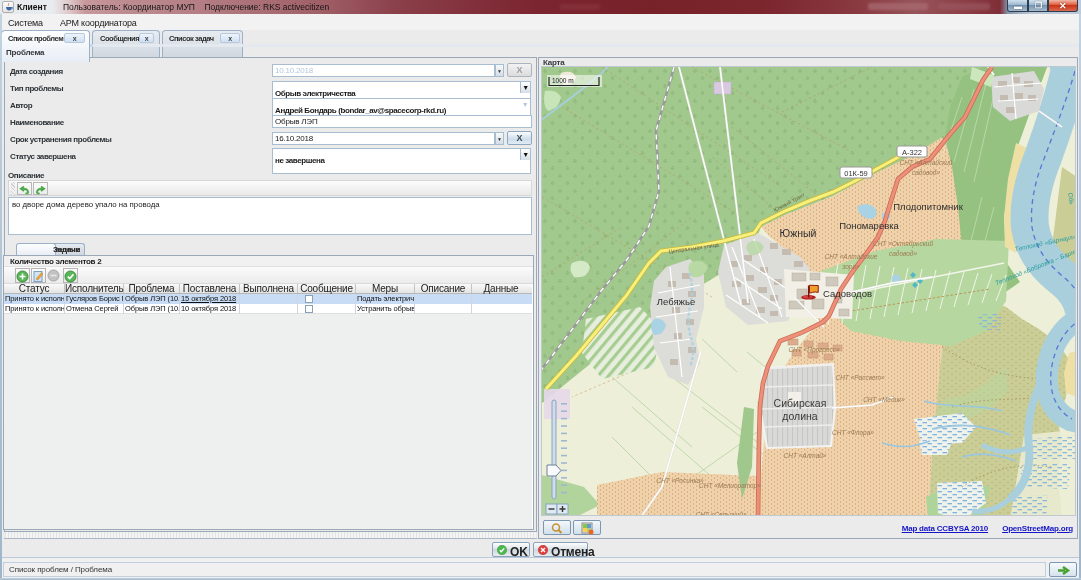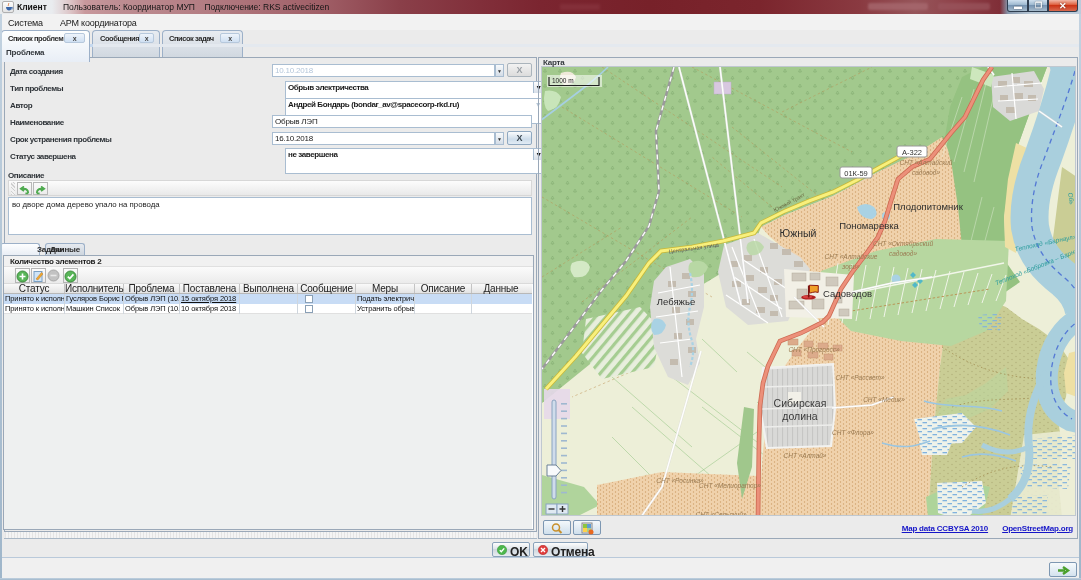--- a/index.html
+++ b/index.html
@@ -27,31 +27,31 @@
 #tab1 { left:1px; width:89px; background:linear-gradient(#fdfefe,#e8eef6); z-index:3; }
 #tab2 { left:92px; width:68px; background:linear-gradient(#e8ecf1,#ccd4dd); }
 #tab3 { left:162px; width:81px; background:linear-gradient(#e8ecf1,#ccd4dd); }
 #tabstrip { left:0; top:44px; width:1081px; height:3px; background:#e4e9ef; }
 #tabstrip2 { left:0; top:44px; width:93px; height:3px; background:#c6d9ef; }
 
 .grouplabel { font-size:8px; letter-spacing:-0.2px; font-weight:bold; color:#33383d; z-index:5; }
 #lpanel { left:4px; top:57px; width:533px; height:475px; border:1px solid #9aa8b8; background:#ebebeb; }
 .flabel { position:absolute; left:10px; font-size:8px; letter-spacing:-0.4px; font-weight:bold; color:#2e3338; }
 .tfield { position:absolute; left:272px; height:13px; background:#fff; border:1px solid #a9bdd1; font-size:8px; letter-spacing:-0.2px; color:#1a1a1a; padding:0px 2px; line-height:11px; }
-.combo { position:absolute; left:272px; height:26px; background:#fff; border:1px solid #a9bdd1; font-size:8px; letter-spacing:-0.4px; font-weight:bold; color:#1a1a1a; padding:0 2px; line-height:11px; white-space:nowrap; overflow:hidden;margin-left:13px;}
+.combo { position:absolute; left:272px; height:26px; background:#fff; border:1px solid #a9bdd1; font-size:8px; letter-spacing:-0.4px; font-weight:bold; color:#1a1a1a; padding:6px 2px; line-height:11px; white-space:nowrap; overflow:hidden;}
 .combo .arr { position:absolute; right:0; top:0; width:10px; height:11px; background:linear-gradient(#fefefe,#d6dee8); border-left:1px solid #a9bdd1; color:#111; font-size:7px; line-height:11px; text-align:center; }
 .dropbtn { position:absolute; width:9px; height:13px; background:linear-gradient(#f7f9fb,#d4dde7); border:1px solid #a9bdd1; font-size:5px; color:#333; text-align:center; line-height:12px; }
 .xbtn { position:absolute; width:25px; height:14px; border:1px solid #8fa8c0; border-radius:2px; font-size:9px; color:#3c4852; text-align:center; line-height:13px; font-weight:bold;}
 
 #desc-toolbar { left:8px; top:180px; width:524px; height:16px; background:linear-gradient(#fcfcfc,#e9e9e9); border:1px solid #d7d7d7; }
 .tbtn14 { position:absolute; top:1px; width:15px; height:13px; background:linear-gradient(#fbfbfb,#ececec); border:1px solid #b8b8b8; }
 #descarea { left:8px; top:197px; width:524px; height:38px; background:#fff; border:1px solid #a9bdd1; font-size:7.8px; color:#222; padding:2px 3px; }
 
 .stab { position:absolute; top:243px; height:12px; border:1px solid #9cb0c8; border-bottom:none; border-radius:3px 3px 0 0; font-size:8px; letter-spacing:-0.2px; font-weight:bold; color:#2b2b2b; text-align:center; line-height:12px; }
-#stab1 { left:0; width:40px; background:linear-gradient(#fdfeff,#e9eef5); z-index:2;padding-left:36px;}
+#stab1 { left:16px; width:40px; background:linear-gradient(#fdfeff,#e9eef5); z-index:2;padding-left:36px;}
 #stab2 { left:45px; width:40px; background:linear-gradient(#e6eaef,#cdd5de); }
 #innerpanel { left:3px; top:255px; width:531px; height:275px; border:1px solid #9aa8b8; background:#fff; }
 #cntbar { left:4px; top:256px; width:529px; height:11px; background:#f1f1f1; font-size:8px; letter-spacing:-0.3px; font-weight:bold; color:#222; border-bottom:1px solid #e0e0e0;}
 #tasktb { left:4px; top:267px; width:529px; height:17px; background:linear-gradient(#fbfbfb,#ebebeb); border-bottom:1px solid #dadada; }
 .rbtn { position:absolute; top:1px; width:15px; height:15px; background:linear-gradient(#fcfcfc,#eaeaea); border:1px solid #b5b5b5; }
 
 #tablewrap { left:4px; top:284px; width:528px; height:245px; background:#eef0f0; }
 #thead { position:absolute; left:0; top:0; width:528px; height:10px; background:linear-gradient(#fafafa,#e3e3e3); border-bottom:1px solid #b8b8b8; }
 .th { position:absolute; top:0; height:9px; font-size:10px; letter-spacing:-0.2px; color:#222; text-align:center; border-right:1px solid #c4c4c4; line-height:9px;}
 .tr1 { position:absolute; left:0; top:10px; width:528px; height:10px; background:#c8dcf5; }
@@ -200,21 +200,21 @@
     <div class="td" style="left:236px;width:58px;"></div>
     <div class="td" style="left:294px;width:58px;">
         <span style="position:absolute;left:7px;top:1px;width:8px;height:8px;background:#fff;border:1px solid #8aa0b6;"></span>
       </div>
     <div class="td" style="left:352px;width:59px;">Подать электрич</div>
     <div class="td" style="left:411px;width:57px;"></div>
     <div class="td" style="left:468px;width:58px;border-right:none;"></div>
   </div>
   <div class="tr2">
     <div class="td" style="left:0;width:61px;">Принято к исполн</div>
-    <div class="td" style="left:61px;width:59px;">Машкин Список</div>
+    <div class="td" style="left:61px;width:59px;">Отмена Сергей</div>
     <div class="td" style="left:120px;width:56px;">Обрыв ЛЭП (10.1</div>
     <div class="td" style="left:176px;width:60px;">10 октября 2018</div>
     <div class="td" style="left:236px;width:58px;"></div>
     <div class="td" style="left:294px;width:58px;">
         <span style="position:absolute;left:7px;top:1px;width:8px;height:8px;background:#fff;border:1px solid #8aa0b6;"></span>
       </div>
     <div class="td" style="left:352px;width:59px;">Устранить обрыв</div>
     <div class="td" style="left:411px;width:57px;"></div>
     <div class="td" style="left:468px;width:58px;border-right:none;"></div>
   </div>
@@ -514,20 +514,21 @@
   <div class="okbtn" style="left:533px;width:55px;">
       <svg style="position:absolute;left:4px;top:2px;" width="10" height="10">
         <circle cx="5" cy="5" r="4.7" fill="#e03c3c" stroke="#a82020" stroke-width="0.5"></circle>
         <path d="M3 3 L7 7 M7 3 L3 7" stroke="#fff" stroke-width="1.4"></path>
       </svg>
       <span style="position:absolute;left:17px;top:2px;">Отмена</span>
     </div>
 </div>
 
 <div id="statusbar" class="abs">
+  <div id="statusfield">Список проблем / Проблема</div>
   <div id="statusgo"><svg width="26" height="13" viewBox="0 0 26 13">
         <path d="M8 6.5 h7 M13 3 l5 3.5 l-5 3.5" stroke="#4aa02c" stroke-width="2.4" fill="none"></path>
       </svg></div>
 </div>
 
 <div class="winedge" style="left:0;top:14px;width:2px;height:566px;"></div>
 <div class="winedge" style="left:1079px;top:14px;width:2px;height:566px;"></div>
 <div class="winedge" style="left:0;top:578px;width:1081px;height:2px;"></div>
 
 </body></html>

